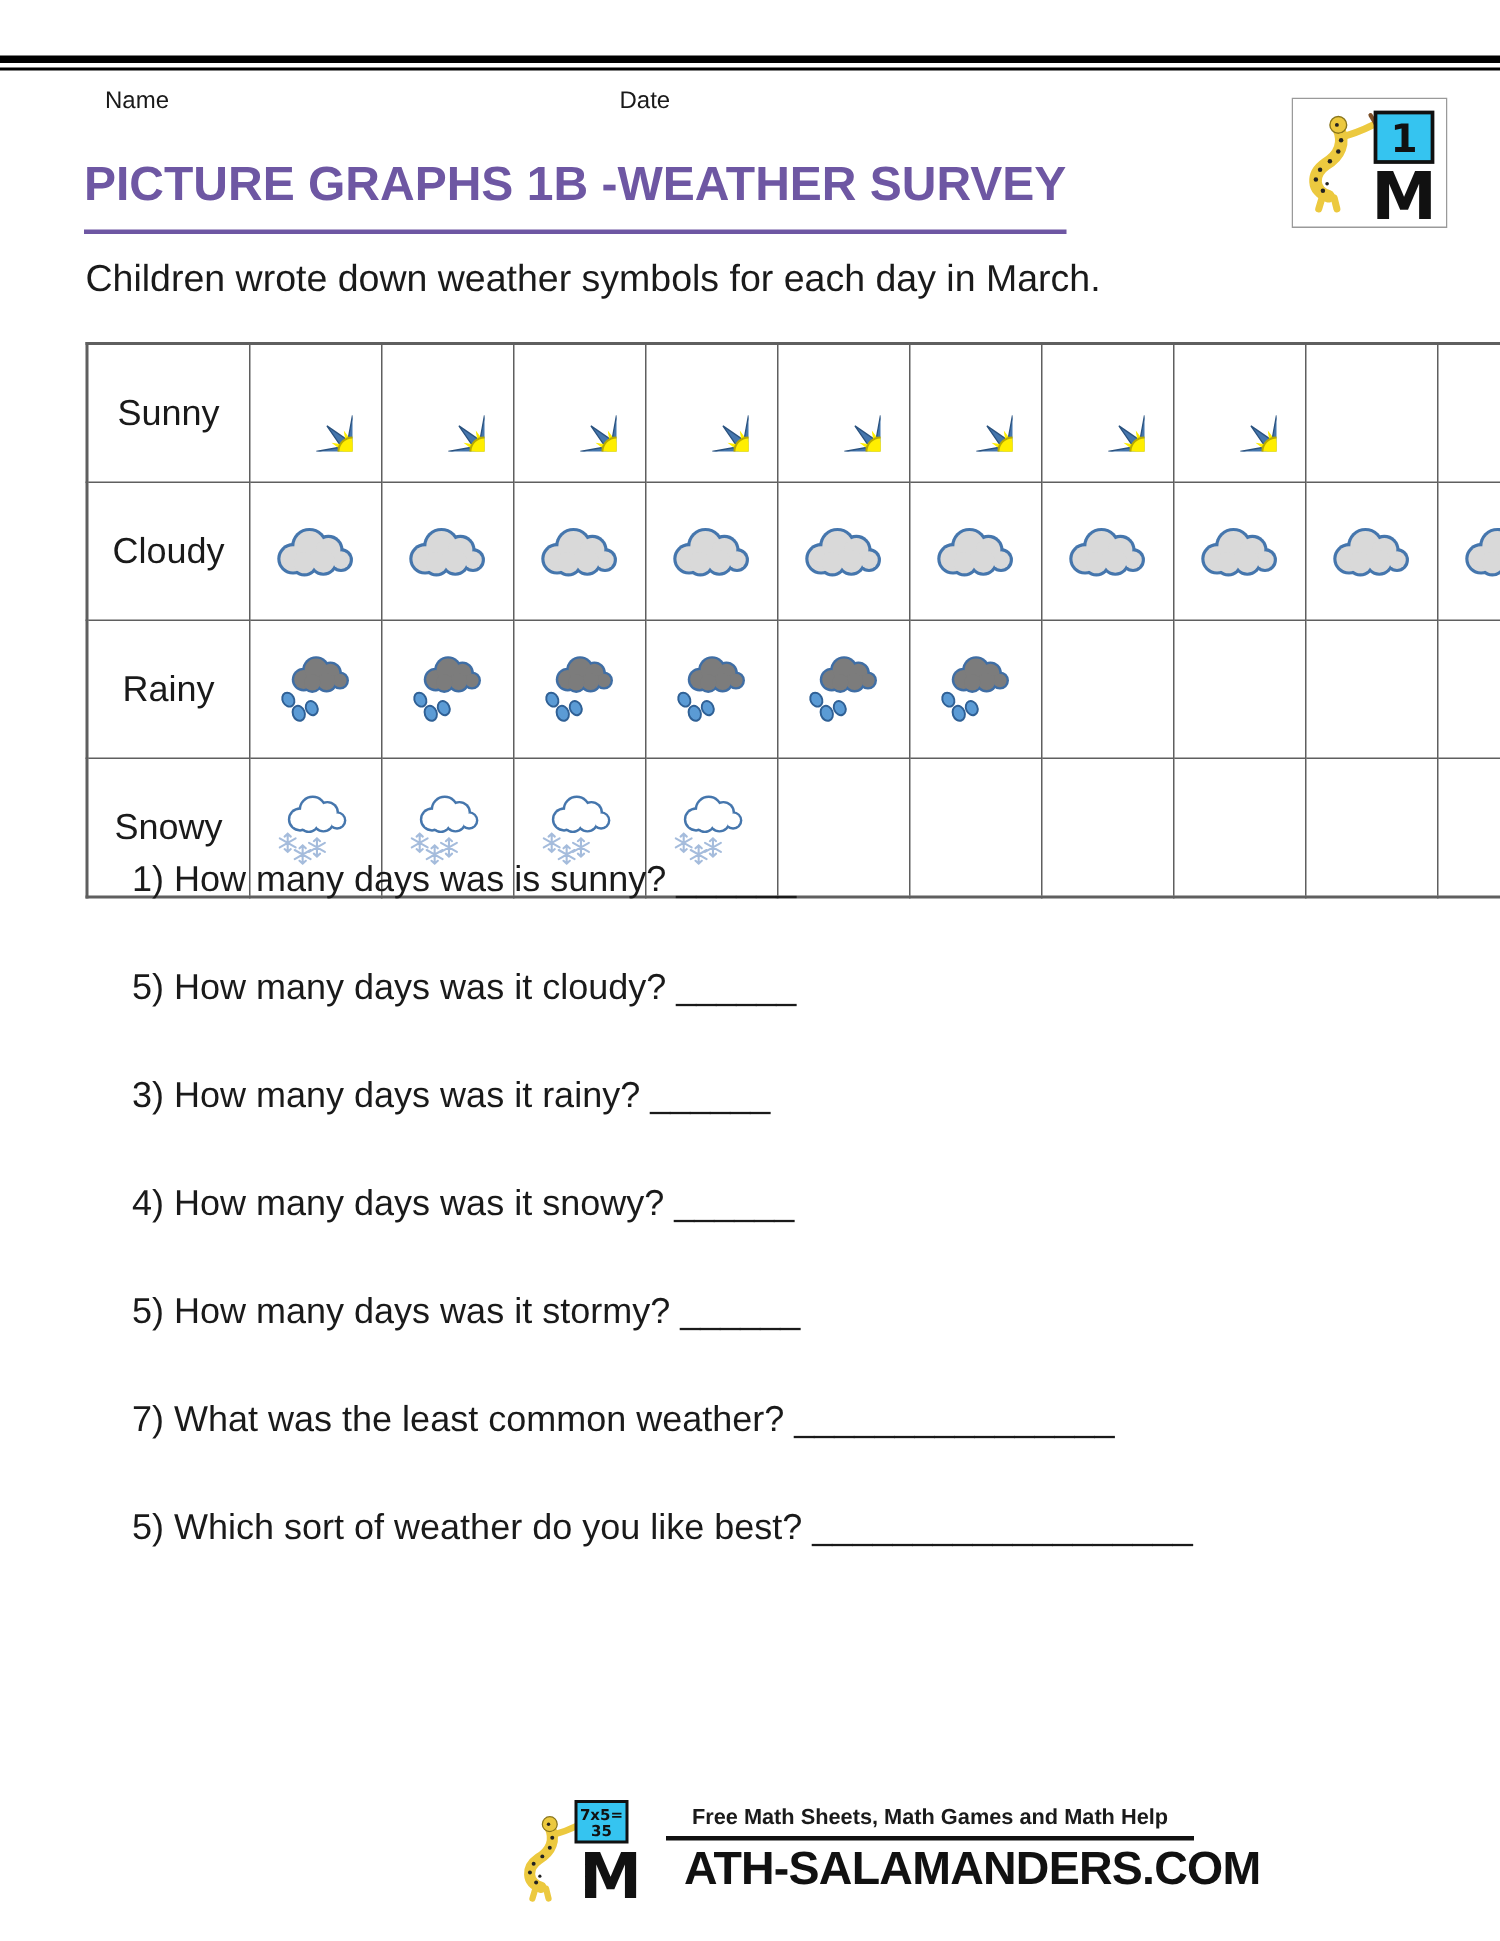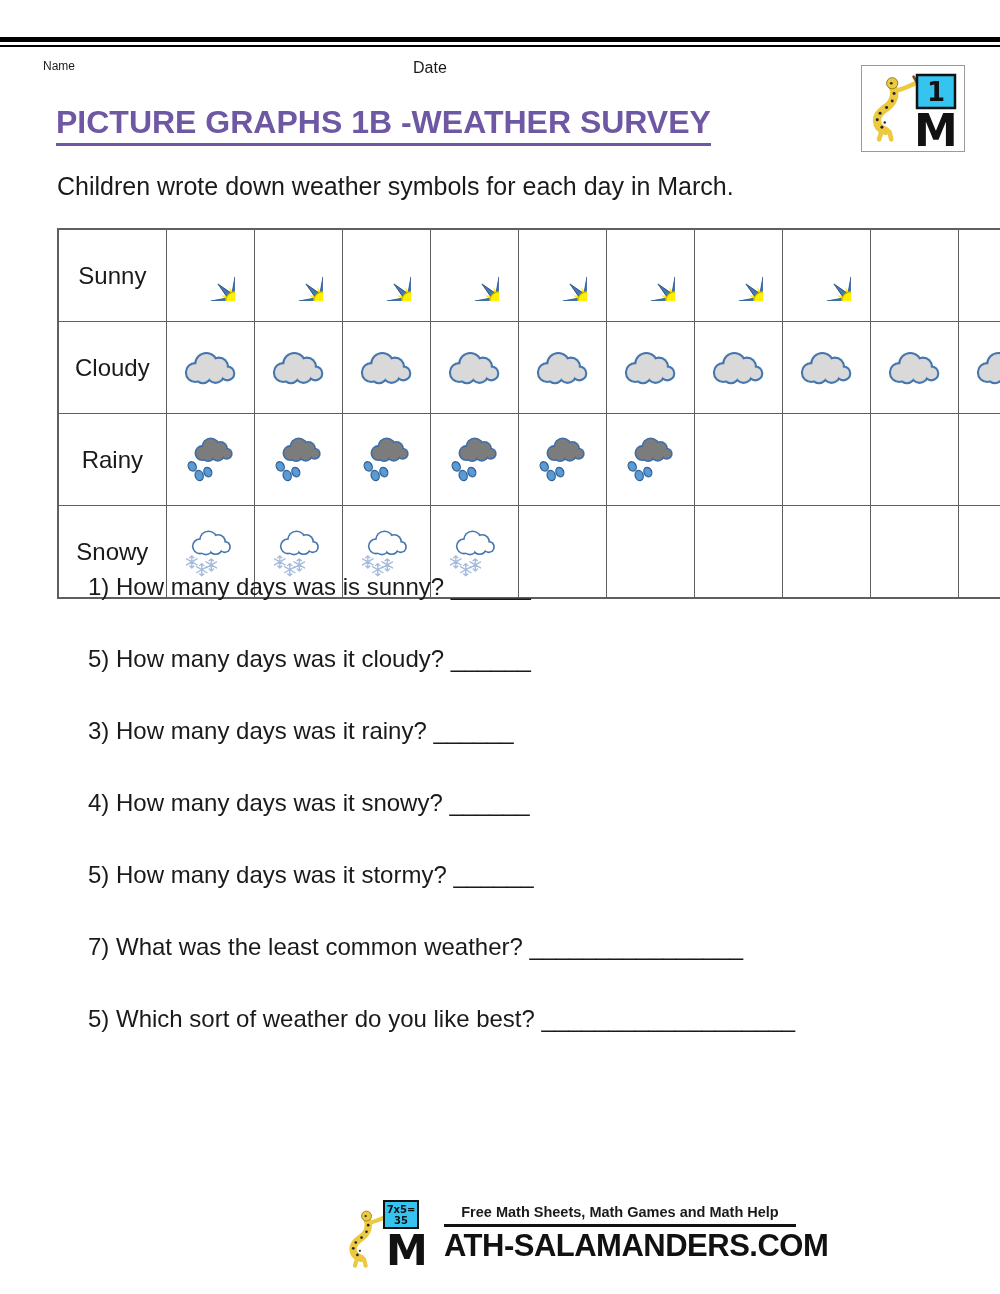--- a/index.html
+++ b/index.html
@@ -3,30 +3,30 @@
 <meta charset="utf-8">
 <style>
   html,body{margin:0;padding:0;background:#ffffff;}
   .page{position:relative;width:1000px;height:1294px;background:#fff;overflow:hidden;
         font-family:"Liberation Sans","DejaVu Sans",sans-serif;color:#1a1a1a;}
 
   
   .rule-thick{position:absolute;left:0;top:37px;width:1000px;height:5px;background:#000;}
   .rule-thin{position:absolute;left:0;top:45px;width:1000px;height:2px;background:#000;}
 
-  .name-label{position:absolute;left:43px;top:59px;font-size:12px;}
+  .name-label{position:absolute;left:70px;top:59px;font-size:16px;}
   .date-label{position:absolute;left:413px;top:59px;font-size:16px;}
 
   .corner-logo{position:absolute;left:861px;top:65px;width:104px;height:87px;}
   .corner-logo svg{width:100%;height:100%;display:block;}
 
   .page-title{position:absolute;left:56px;top:103px;margin:0;
       font-size:32px;font-weight:bold;line-height:38px;letter-spacing:0px;
       color:var(--title-purple,#6e57a3);
-      border-bottom:3px solid var(--title-purple,#6e57a3);padding-bottom:2px;}
+      border-bottom:3px solid var(--title-purple,#6e57a3);padding-bottom:12px;}
 
   .intro-text{position:absolute;left:57px;top:170px;margin:0;font-size:25px;line-height:32px;}
 
   
   .pictograph{position:absolute;left:57px;top:228px;border-collapse:collapse;table-layout:fixed;
       border:2px solid #5f5f5f;background:#fff;}
   .pictograph td{border:1px solid #5f5f5f;height:59px;padding:16px;text-align:center;vertical-align:middle;margin-left:20px;}
   .pictograph td.rowlabel{width:104px;font-size:24px;}
   .pictograph td.cell{width:78px;}
 
@@ -41,21 +41,21 @@
   .questions{position:absolute;left:88px;top:570px;}
   .question{font-size:24px;line-height:34px;margin-bottom:38px;white-space:nowrap;}
   .question .blank{letter-spacing:0;}
 
   
   .footer{position:absolute;left:344px;top:1199px;display:flex;align-items:flex-start;}
   .footer-svg{width:98px;height:70px;flex:0 0 auto;margin-top:0;}
   .footer-col{width:352px;margin-left:2px;}
   .footer-tagline{font-size:14.5px;font-weight:bold;text-align:center;line-height:18px;padding-top:4px;}
   .footer-rule{height:3px;background:#111;margin:3px 0 1px 0;}
-  .footer-logotype{font-size:31px;font-weight:bold;letter-spacing:-0.5px;white-space:nowrap;color:#111;line-height:36px;}
+  .footer-logotype{font-size:31px;font-weight:bold;letter-spacing:-0.5px;white-space:nowrap;color:#111;line-height:36px;margin-left:12px;}
 </style>
 </head>
 <body>
 
 <svg width="0" height="0" style="position:absolute" aria-hidden="true">
   <defs>
     <symbol id="sym-cloudshape" viewBox="0 0 64 44">
       <g style="fill:var(--cb,#4576ad)">
         <circle cx="14" cy="28" r="12.5"></circle>
           <circle cx="27" cy="18" r="14.5"></circle>

